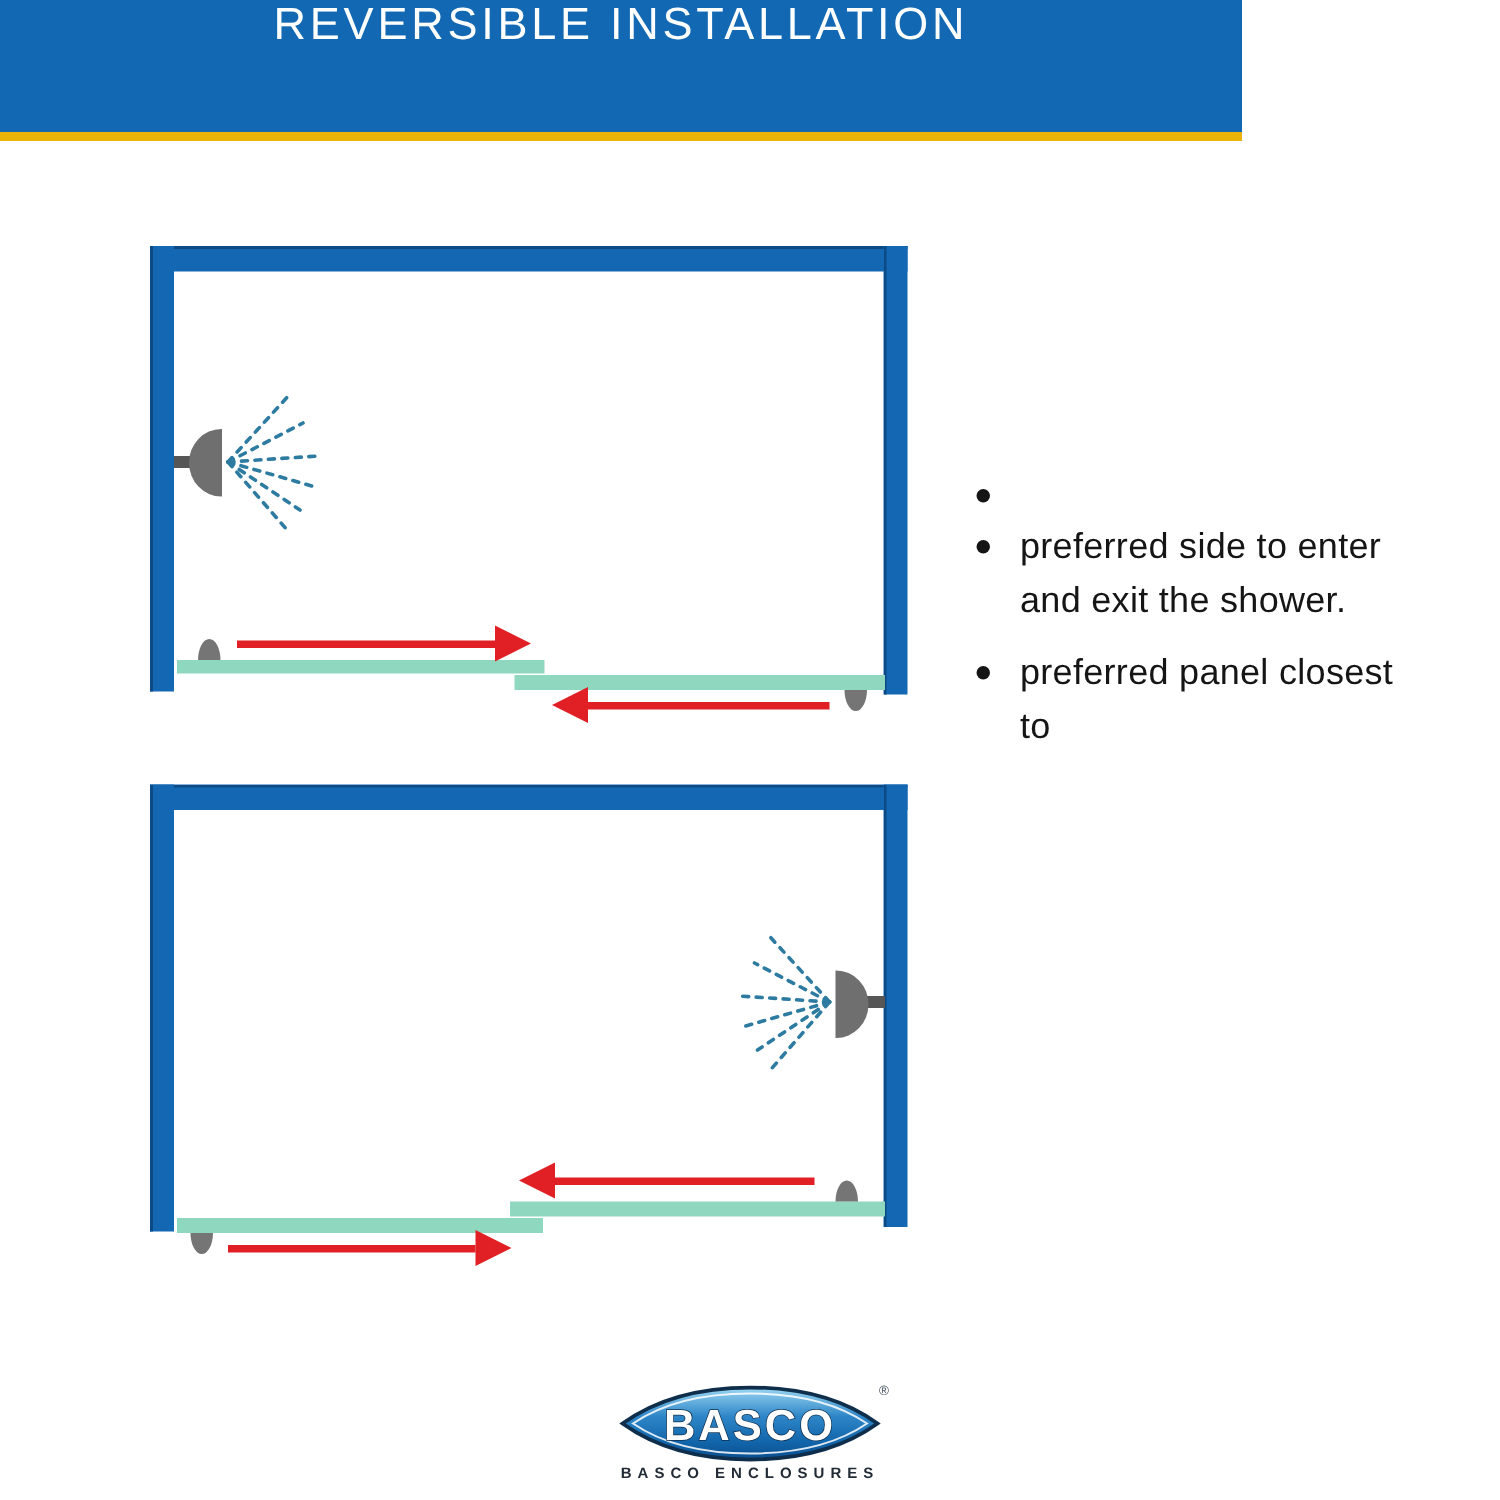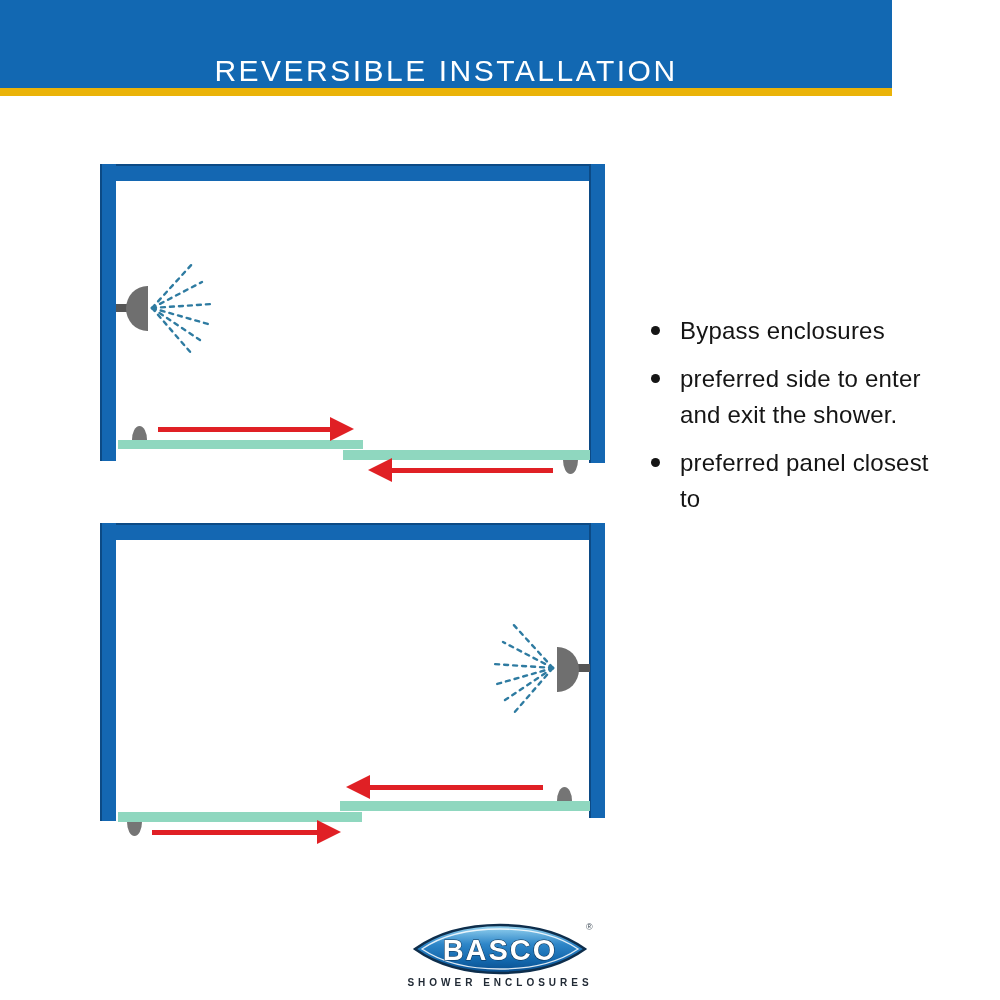--- a/index.html
+++ b/index.html
@@ -2,23 +2,23 @@
 <html><head>
 <meta charset="utf-8">
 <style>
   html, body { margin:0; padding:0; }
   body {
     width:1000px; height:1000px; position:relative; overflow:hidden;
     background:#ffffff; font-family:"Liberation Sans", sans-serif;
   }
   
   .banner {
-    position:absolute; left:0; top:0; width:892px; height:88px;
-    background:#1268b2; border-bottom:8px solid #eab308;
-    display:flex; align-items:flex-end; justify-content:center;
+    position:absolute; left:0; top:0; width:828px; height:88px;
+    background:#1268b2; border-bottom:6px solid #eab308;
+    display:flex; align-items:flex-start; justify-content:center;
   }
   .banner-title {
     color:#ffffff; font-size:30px; font-weight:normal; letter-spacing:2.5px;
   }
   
   .diagram { position:absolute; width:505px; }
   .frame-top {
     position:absolute; left:0; top:0; width:505px; height:17px;
     background:#1467b2; box-shadow:inset 0 2px 0 #0c4a85;
   }
@@ -131,21 +131,20 @@
   <div class="arrow-head point-left" style="left:246px; top:252px;"></div>
 
   <div class="arrow-shaft" style="left:52px; top:307px; width:165px;"></div>
   <div class="arrow-head point-right" style="left:217px; top:297px;"></div>
 </div>
 
 <div class="bullets">
   <div class="bullet-item">
     <div class="bullet-dot"></div>
     <div class="bullet-text">
-      <span>Bypass enclosures</span>
     </div>
   </div>
   <div class="bullet-item">
     <div class="bullet-dot"></div>
     <div class="bullet-text">
       <span>preferred side to enter</span>
       <span>and exit the shower.</span>
     </div>
   </div>
   <div class="bullet-item">
@@ -164,14 +163,14 @@
         <stop offset="0.4" stop-color="#2e86c8"></stop>
         <stop offset="0.75" stop-color="#1266ab"></stop>
         <stop offset="1" stop-color="#0a4d8c"></stop>
       </linearGradient>
     </defs>
     <path d="M3,27 C28,9 58,3 88,3 C118,3 148,9 173,27 C148,45 118,51 88,51 C58,51 28,45 3,27 Z" fill="url(#lens)" stroke="#0e2e4c" stroke-width="2.5"></path>
     <path d="M10,27 C32,12 60,7 88,7 C116,7 144,12 166,27 C144,42 116,47 88,47 C60,47 32,42 10,27 Z" fill="none" stroke="#ffffff" stroke-width="1.4" opacity="0.85"></path>
     <text x="88" y="38" text-anchor="middle" font-family="Liberation Sans, sans-serif" font-size="29" font-weight="bold" letter-spacing="2" fill="#ffffff" stroke="#0e2e4c" stroke-width="1" paint-order="stroke">BASCO</text>
   </svg>
   <div class="logo-reg">®</div>
-  <div class="logo-tagline">SHOWER ENCLOSURES</div>
+  <div class="logo-tagline">BASCO ENCLOSURES</div>
 </div>
 
 </body></html>

